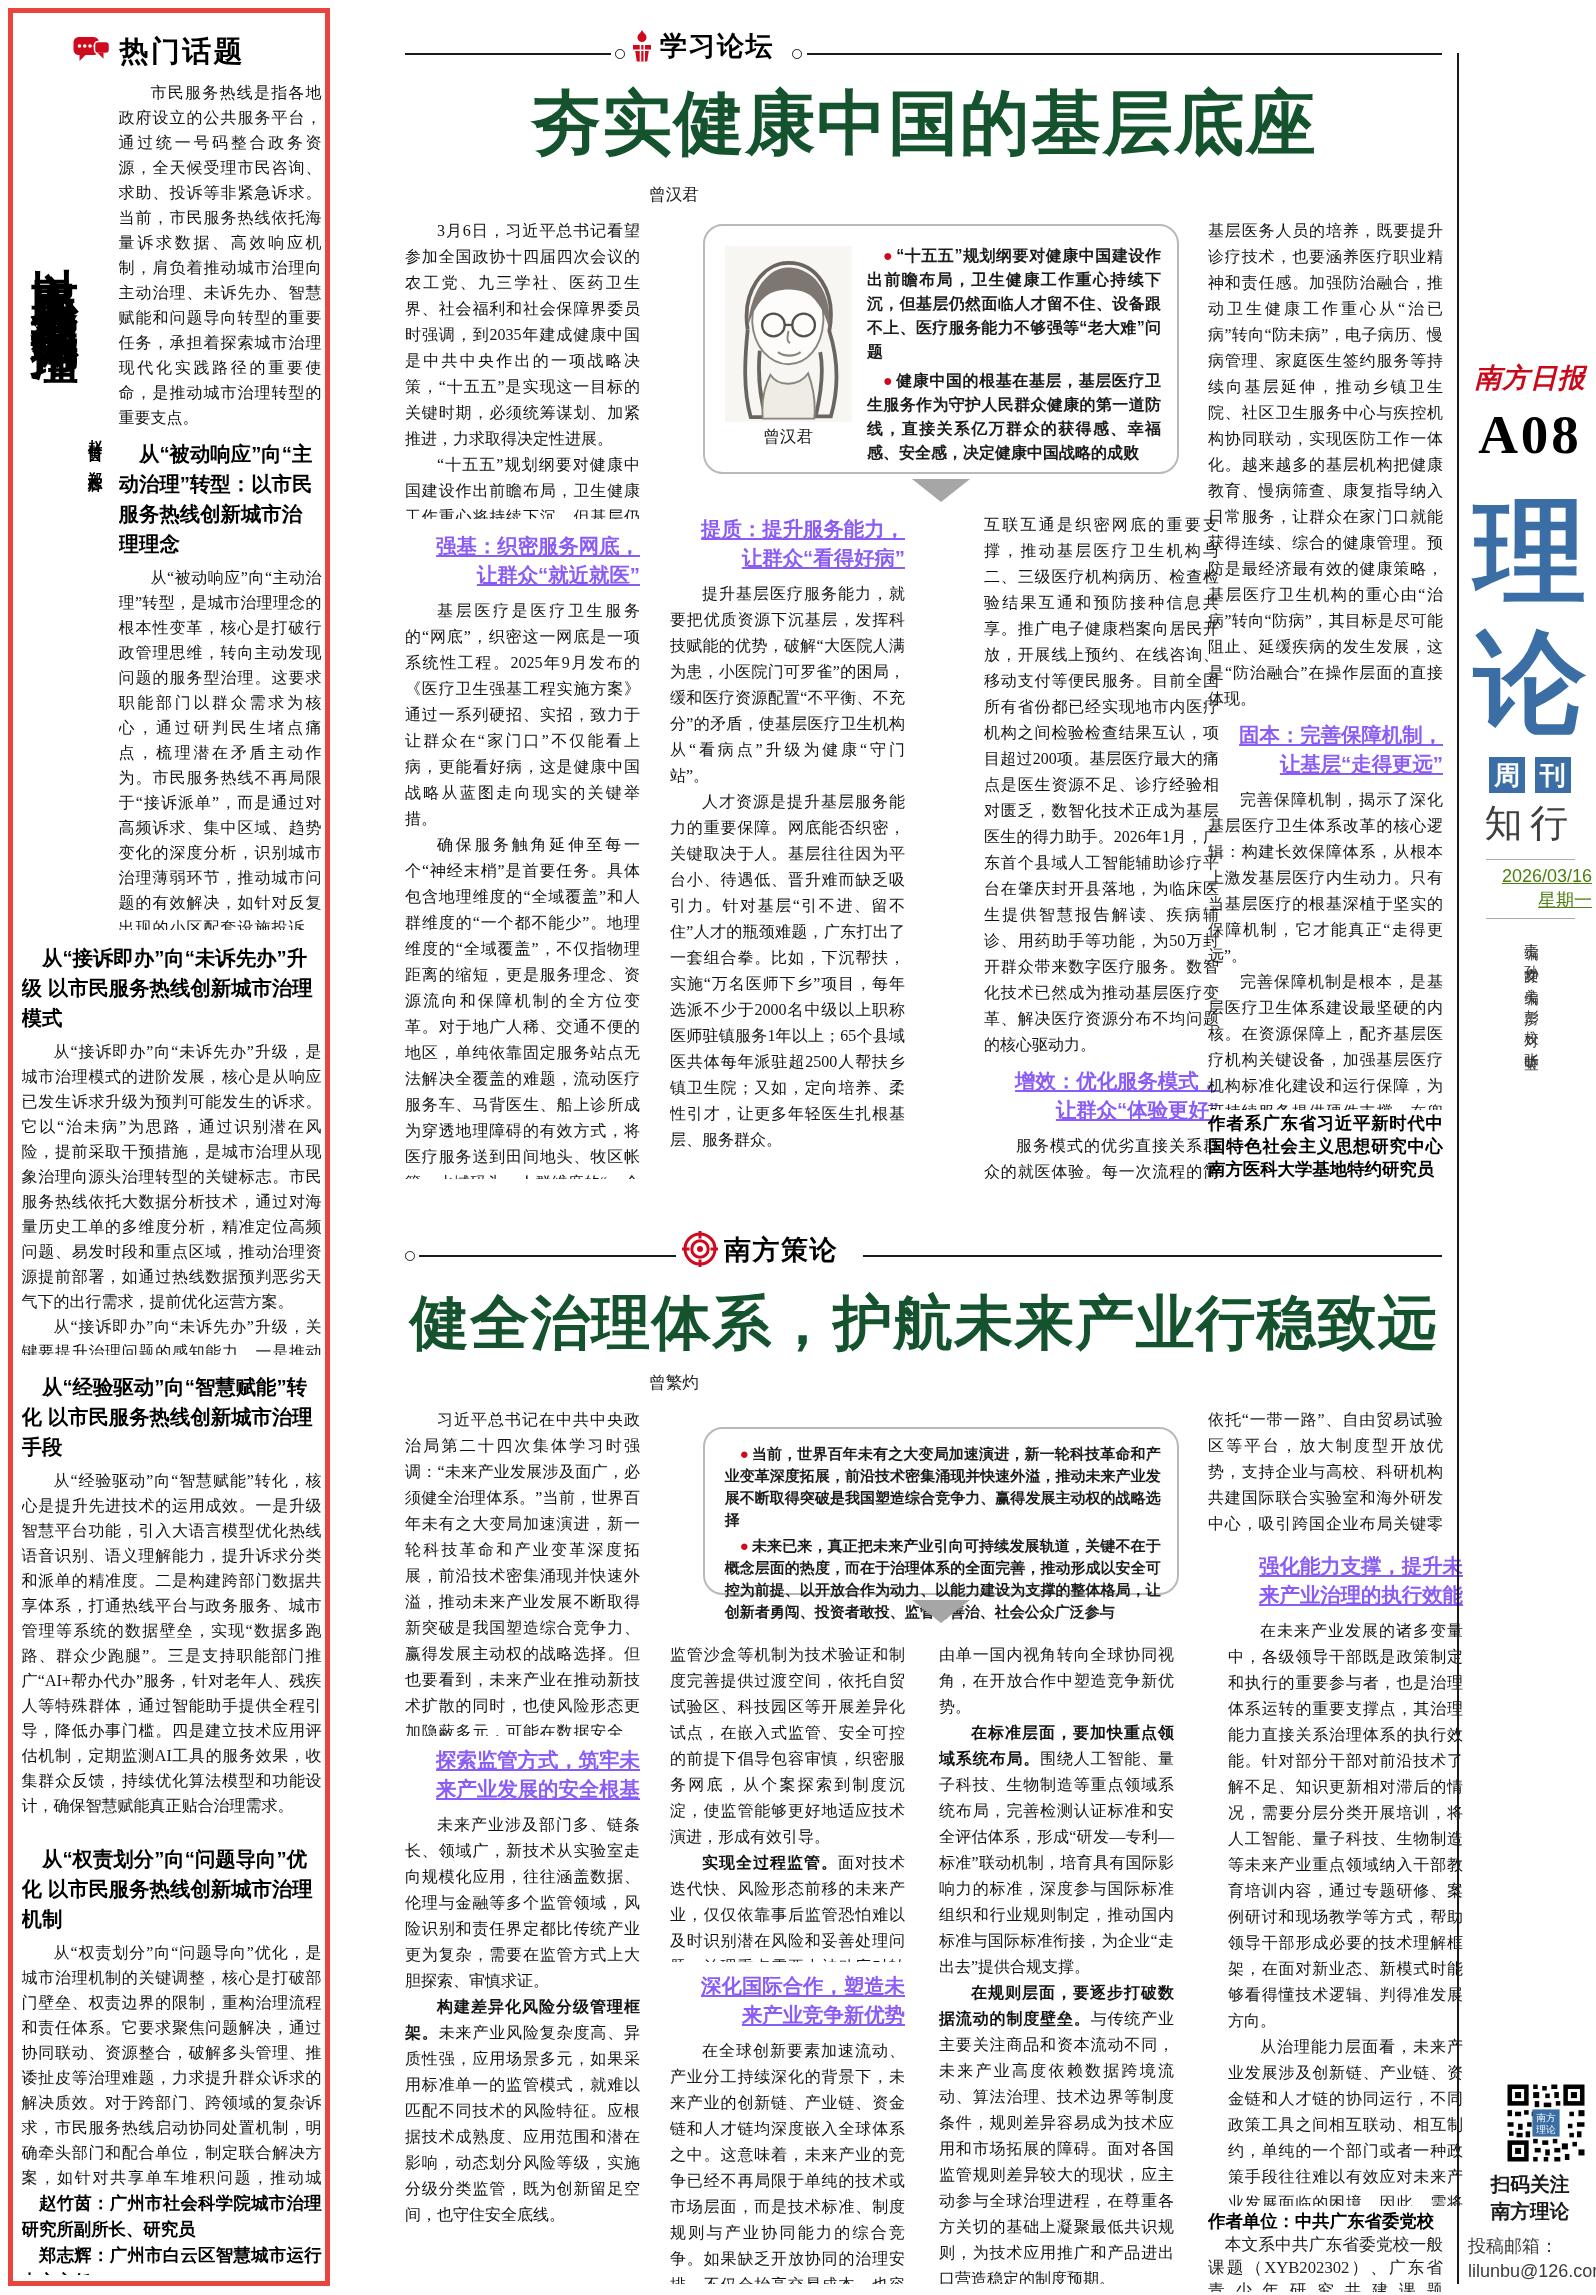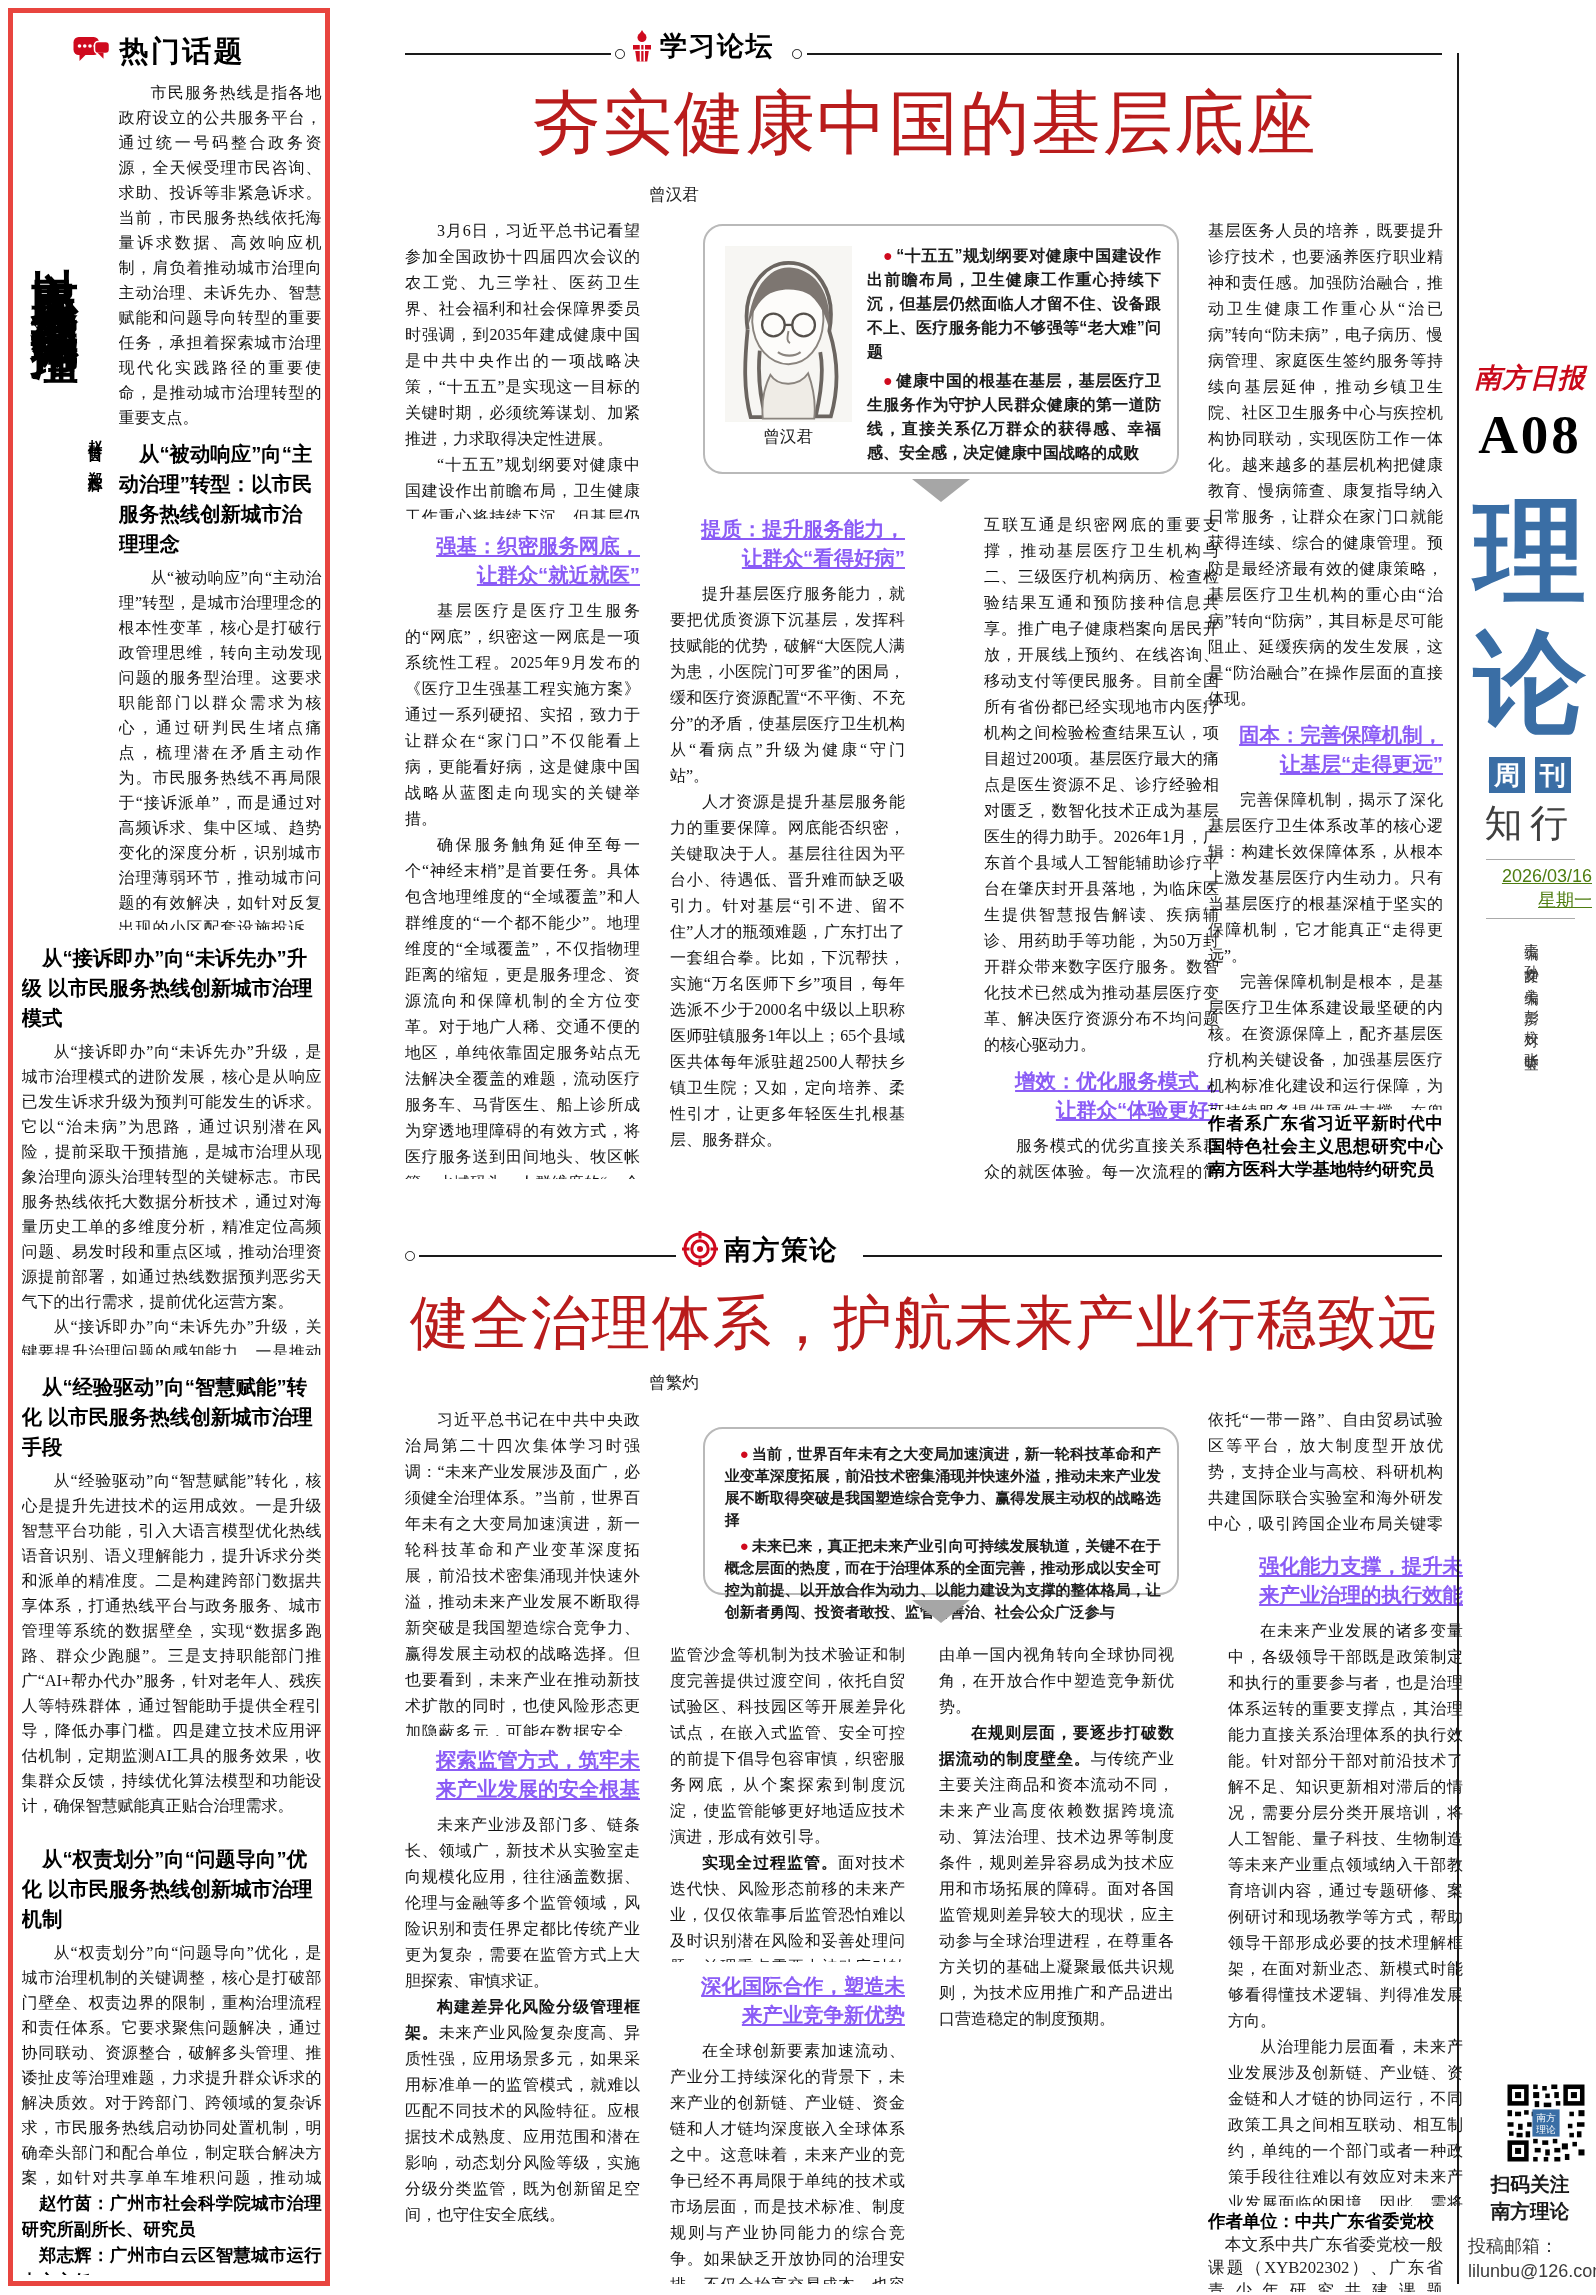--- a/index.html
+++ b/index.html
@@ -8,21 +8,21 @@
   
   .art p{margin:0;text-indent:2em;font:16px/26px "Liberation Serif","DejaVu Serif",serif;text-align:justify;color:#141414;}
   .art p.cont{text-indent:0;}
   .art p b{font-family:"Liberation Sans","DejaVu Sans",sans-serif;font-weight:700;}
   .shead{font:700 20.4px/29px "Liberation Sans","DejaVu Sans",sans-serif;text-indent:1em;margin:9px 0 7.6px 0;color:#8b5cf6;text-align:right;text-decoration:underline;}
   .clip{overflow:hidden;}
   
   .rule{background:#1a1a1a;height:1.5px;}
   .ringdot{width:7.6px;height:7.6px;border:1.5px solid #1a1a1a;border-radius:50%;background:#fff;}
   .forumlabel{font:900 27px/33px "Liberation Sans","DejaVu Sans",sans-serif;color:#000;letter-spacing:1.5px;}
-  .headline{font-family:"Liberation Serif","DejaVu Serif",serif;font-weight:400;color:#b91c1c;text-align:center;letter-spacing:1.5px;}
+  .headline{font-family:"Liberation Serif","DejaVu Serif",serif;font-weight:700;color:#14532d;text-align:center;letter-spacing:1.5px;}
   .byl{font:16.7px/23px "Liberation Sans","DejaVu Sans",sans-serif;color:#222;text-align:center;}
   
   .hotbox{left:7.6px;top:7.6px;width:322px;height:2278px;border:5.3px solid #e8453f;box-sizing:border-box;background:#fff;}
   .hot-head{display:flex;align-items:center;gap:9px;}
   .hot-label{font:900 29px/33px "Liberation Sans","DejaVu Sans",sans-serif;color:#000;letter-spacing:2.3px;}
   .hotp{margin:0;text-indent:2em;font:16px/25px "Liberation Serif","DejaVu Serif",serif;text-align:justify;color:#141414;}
   .hot-shead{font:700 20.4px/30px "Liberation Sans","DejaVu Sans",sans-serif;text-indent:1em;margin:9px 0 6px 0;color:#000;}
   .vtitle{writing-mode:vertical-rl;text-orientation:upright;font:900 47px/1.6 "Liberation Serif","DejaVu Serif",serif;letter-spacing:6px;color:#000;}
   .vby{writing-mode:vertical-rl;text-orientation:upright;font:700 14.4px/1.3 "Liberation Sans","DejaVu Sans",sans-serif;letter-spacing:3.8px;color:#000;}
   .hotcredit p{margin:0;text-indent:1em;font:700 17.4px/26px "Liberation Sans","DejaVu Sans",sans-serif;color:#000;text-align:justify;}
@@ -219,20 +219,21 @@
   <p class="cont">监管沙盒等机制为技术验证和制度完善提供过渡空间，依托自贸试验区、科技园区等开展差异化试点，在嵌入式监管、安全可控的前提下倡导包容审慎，织密服务网底，从个案探索到制度沉淀，使监管能够更好地适应技术演进，形成有效引导。</p>
   <p><b>实现全过程监管。</b><span>面对技术迭代快、风险形态前移的未来产业，仅仅依靠事后监管恐怕难以及时识别潜在风险和妥善处理问题，治理重点需要由被动应对转向前端预防。一方面，应将安全与合规的要求前置到技术研发和应用初期，完善风险评估与预警机制，使得安全要求全面嵌入新技术发展过程。另一方面，加强跨部门信息共享和协同监管，借助数字化手段提升风险识别与响应能力，真正把风险隐患消除在萌芽状态。</span></p>
 </div>
 <div class="abs art clip" style="left:670px;top:1963px;width:235px;height:321px;">
   <div class="shead">深化国际合作，塑造未来产业竞争新优势</div>
   <p>在全球创新要素加速流动、产业分工持续深化的背景下，未来产业的创新链、产业链、资金链和人才链均深度嵌入全球体系之中。这意味着，未来产业的竞争已经不再局限于单纯的技术或市场层面，而是技术标准、制度规则与产业协同能力的综合竞争。如果缺乏开放协同的治理安排，不仅会抬高交易成本，也容易形成规则壁垒和标准孤岛，削弱我国未来产业的国际竞争力。习近平总书记指出：“要深化国际合作，积极推动各方标准共建、规则共商、产业共促。”这实质是推动未来产业治理的开放协同。</p>
 </div>
 
 <div class="abs art clip" style="left:939px;top:1642px;width:235px;height:642px;">
   <p class="cont">由单一国内视角转向全球协同视角，在开放合作中塑造竞争新优势。</p>
+  <p><b>在标准层面，要加快重点领域系统布局。</b><span>围绕人工智能、量子科技、生物制造等重点领域系统布局，完善检测认证标准和安全评估体系，形成“研发—专利—标准”联动机制，培育具有国际影响力的标准，深度参与国际标准组织和行业规则制定，推动国内标准与国际标准衔接，为企业“走出去”提供合规支撑。</span></p>
   <p><b>在规则层面，要逐步打破数据流动的制度壁垒。</b><span>与传统产业主要关注商品和资本流动不同，未来产业高度依赖数据跨境流动、算法治理、技术边界等制度条件，规则差异容易成为技术应用和市场拓展的障碍。面对各国监管规则差异较大的现状，应主动参与全球治理进程，在尊重各方关切的基础上凝聚最低共识规则，为技术应用推广和产品进出口营造稳定的制度预期。</span></p>
 
 </div>
 
 <div class="abs art clip" style="left:1208px;top:1407px;width:235px;height:133px;">
   <p class="cont">依托“一带一路”、自由贸易试验区等平台，放大制度型开放优势，支持企业与高校、科研机构共建国际联合实验室和海外研发中心，吸引跨国企业布局关键零部件基地，形成更具韧性的产业链供应链体系。</p>
 </div>
 <div class="abs art clip" style="left:1228px;top:1543px;width:235px;height:663px;">
   <div class="shead">强化能力支撑，提升未来产业治理的执行效能</div>
   <p>在未来产业发展的诸多变量中，各级领导干部既是政策制定和执行的重要参与者，也是治理体系运转的重要支撑点，其治理能力直接关系治理体系的执行效能。针对部分干部对前沿技术了解不足、知识更新相对滞后的情况，需要分层分类开展培训，将人工智能、量子科技、生物制造等未来产业重点领域纳入干部教育培训内容，通过专题研修、案例研讨和现场教学等方式，帮助领导干部形成必要的技术理解框架，在面对新业态、新模式时能够看得懂技术逻辑、判得准发展方向。</p>

